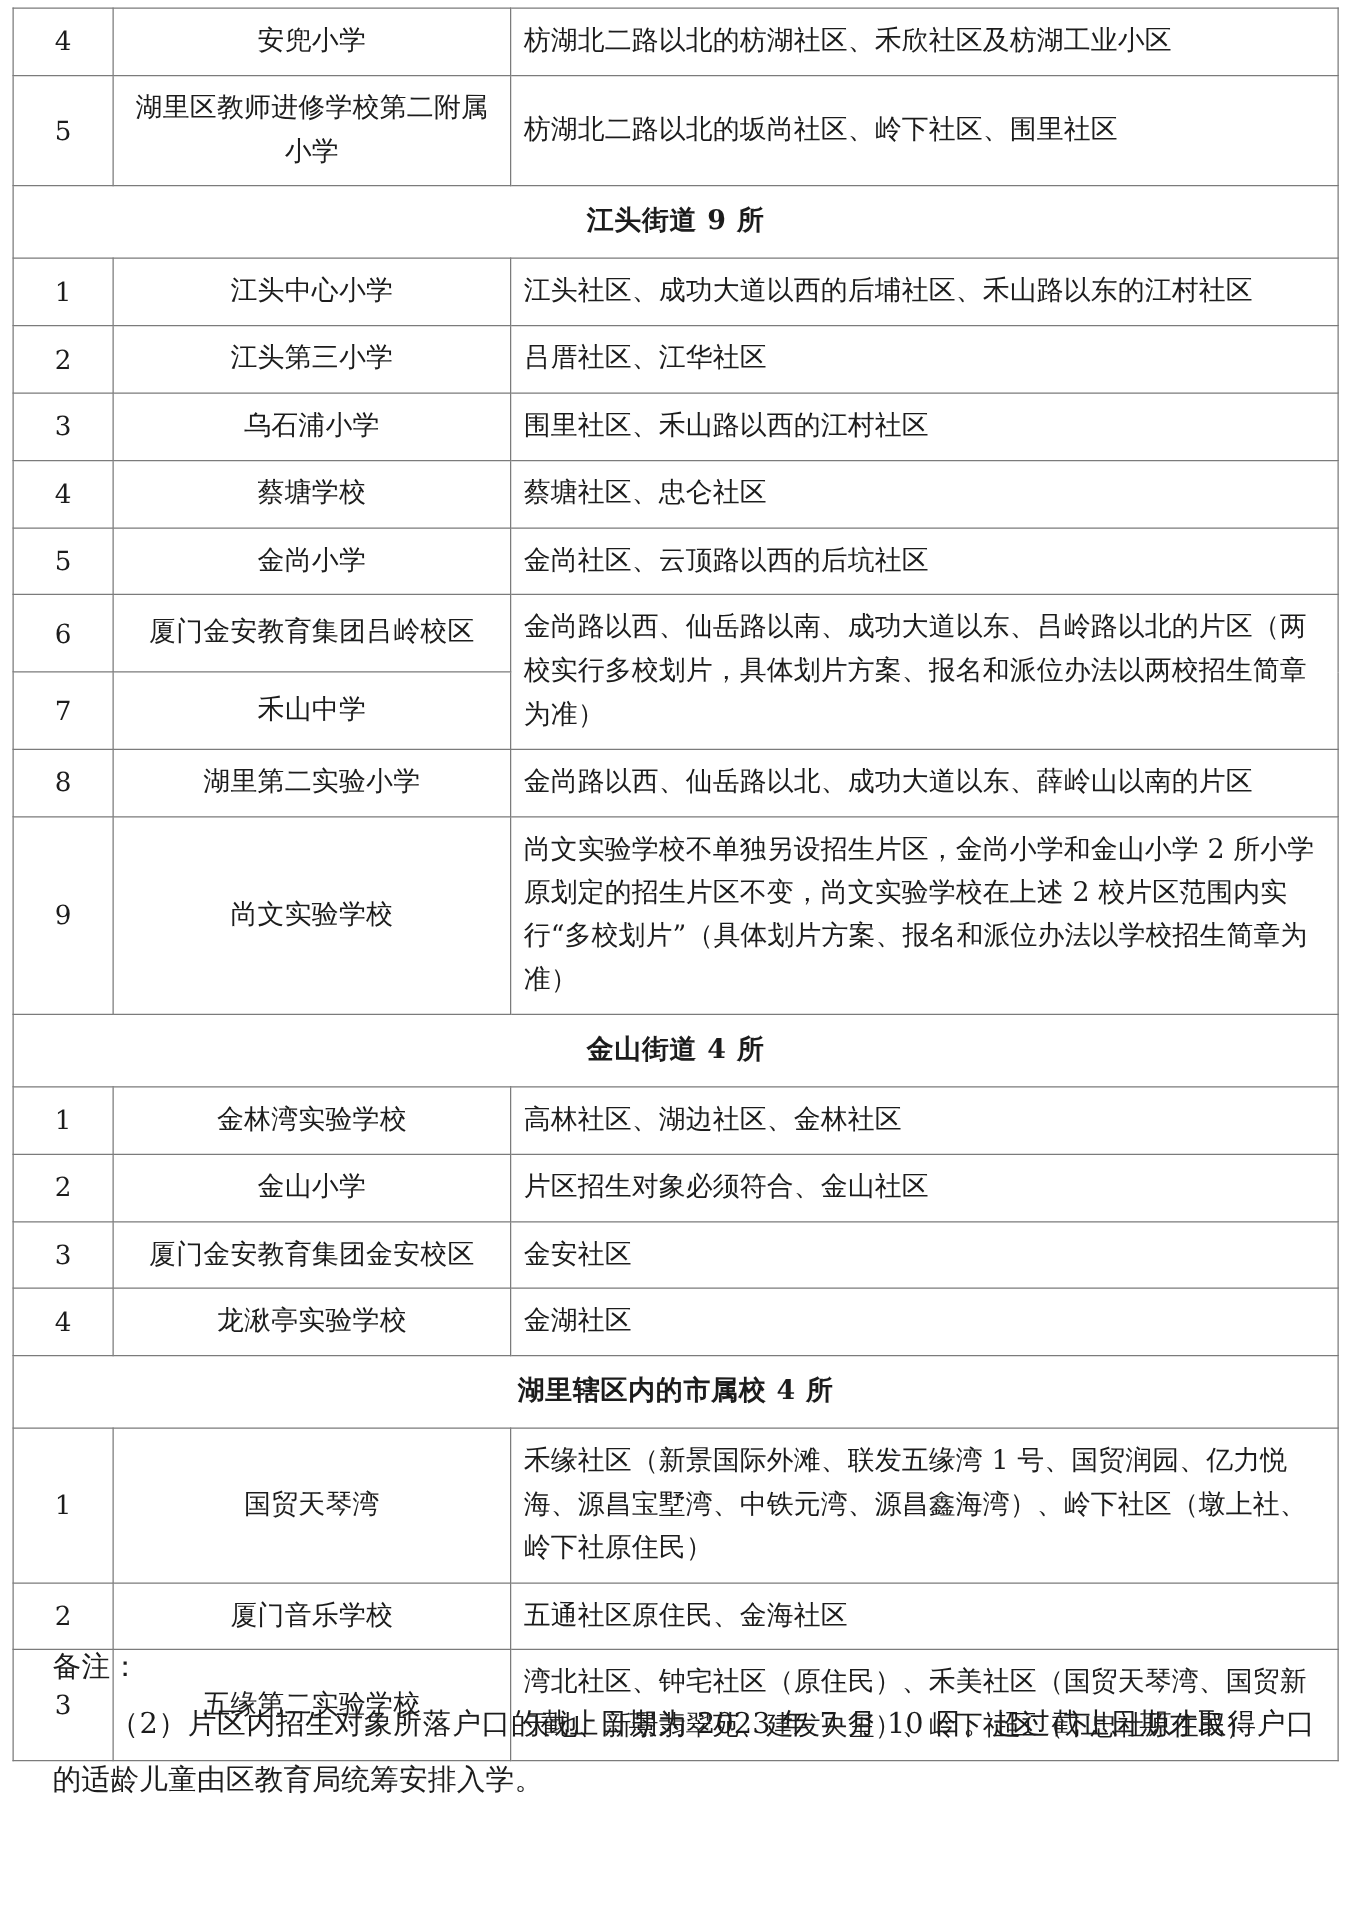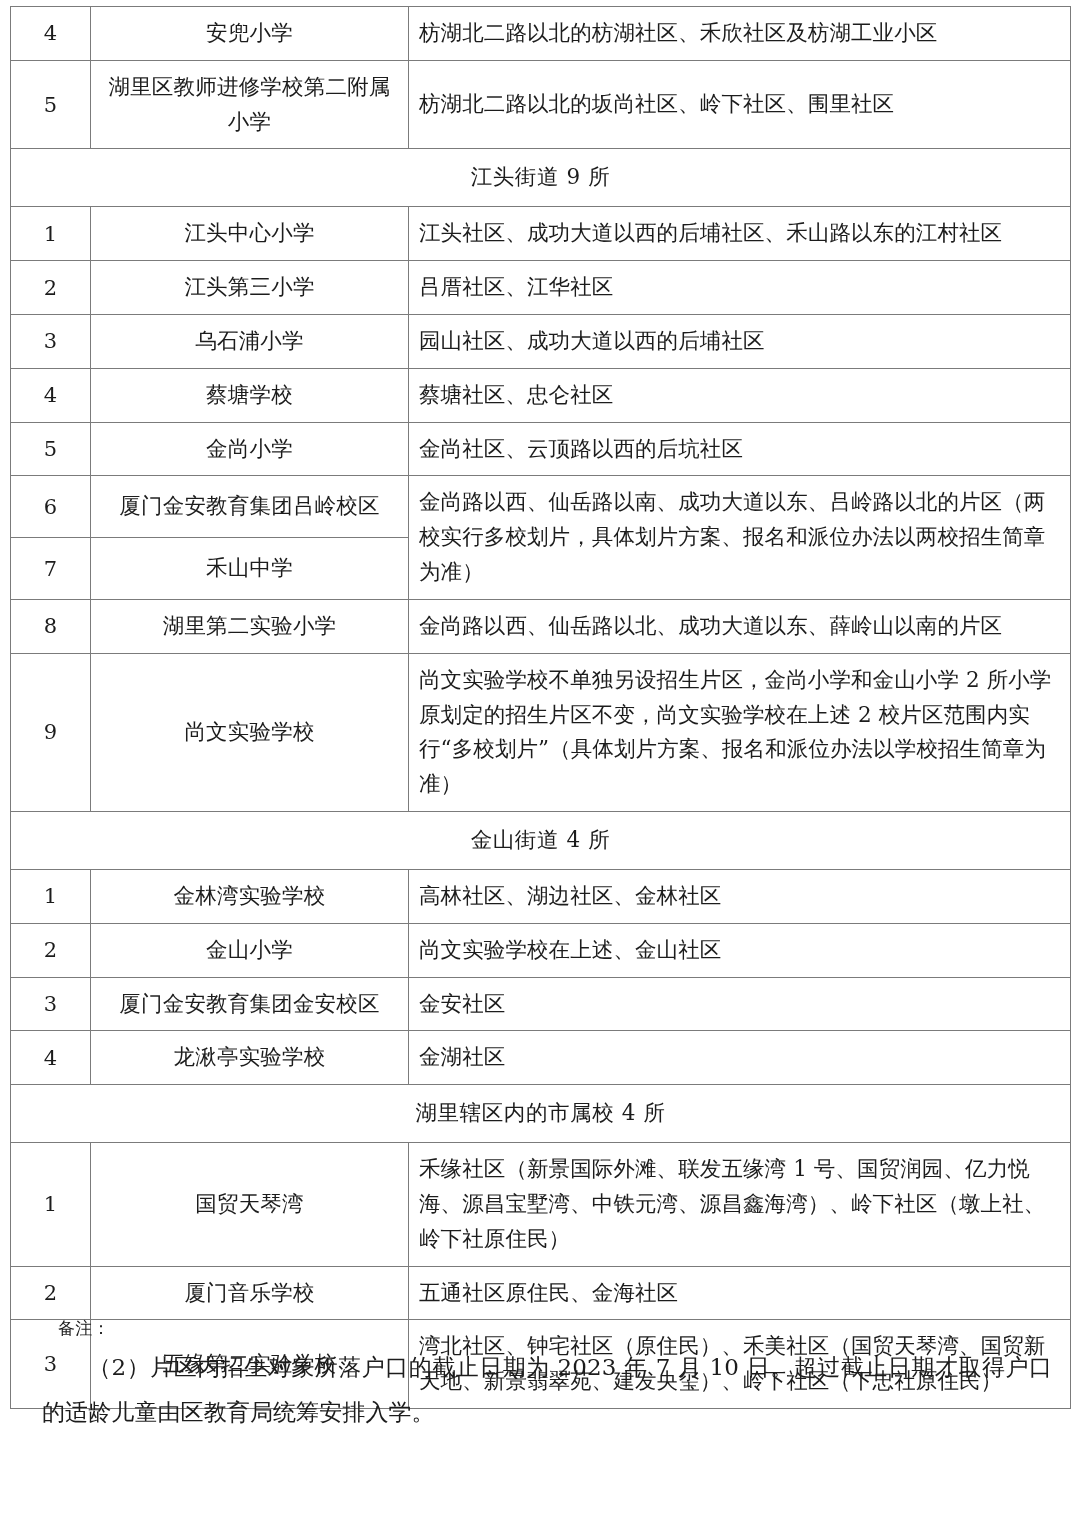--- a/index.html
+++ b/index.html
@@ -53,37 +53,36 @@
     padding: 9px 16px;
     letter-spacing: 0.2px;
   }
   td.area {
     text-align: left;
     padding: 9px 8px 9px 10px;
     letter-spacing: 0.1px;
   }
   tr.section td {
     text-align: center;
-    font-weight: normal;
+    font-weight: bold;
     padding: 11px 0 11px 0;
     letter-spacing: 0.6px;
   }
 
   
   .notes {
     position: absolute;
     left: 42px;
     top: 1312px;
     width: 1010px;
   }
   .notes .note-head {
-    font-size: 17px;
+    font-size: 23px;
     line-height: 1.95;
     letter-spacing: 0.3px;
-    margin-left: 16px;
   }
   .notes .note-item {
     font-size: 23px;
     line-height: 1.95;
     text-indent: 2em;
     text-align: justify;
     letter-spacing: 0.1px;
   }
 </style>
 </head>
@@ -123,21 +122,21 @@
 
       <tr>
         <td class="num">2</td>
         <td class="name">江头第三小学</td>
         <td class="area">吕厝社区、江华社区</td>
       </tr>
 
       <tr>
         <td class="num">3</td>
         <td class="name">乌石浦小学</td>
-        <td class="area">园山社区、成功大道以西的后埔社区</td>
+        <td class="area">围里社区、禾山路以西的江村社区</td>
       </tr>
 
       <tr>
         <td class="num">4</td>
         <td class="name">蔡塘学校</td>
         <td class="area">蔡塘社区、忠仑社区</td>
       </tr>
 
       <tr>
         <td class="num">5</td>
@@ -174,21 +173,21 @@
 
       <tr>
         <td class="num">1</td>
         <td class="name">金林湾实验学校</td>
         <td class="area">高林社区、湖边社区、金林社区</td>
       </tr>
 
       <tr>
         <td class="num">2</td>
         <td class="name">金山小学</td>
-        <td class="area">尚文实验学校在上述、金山社区</td>
+        <td class="area">片区招生对象必须符合、金山社区</td>
       </tr>
 
       <tr>
         <td class="num">3</td>
         <td class="name">厦门金安教育集团金安校区</td>
         <td class="area">金安社区</td>
       </tr>
 
       <tr>
         <td class="num">4</td>

